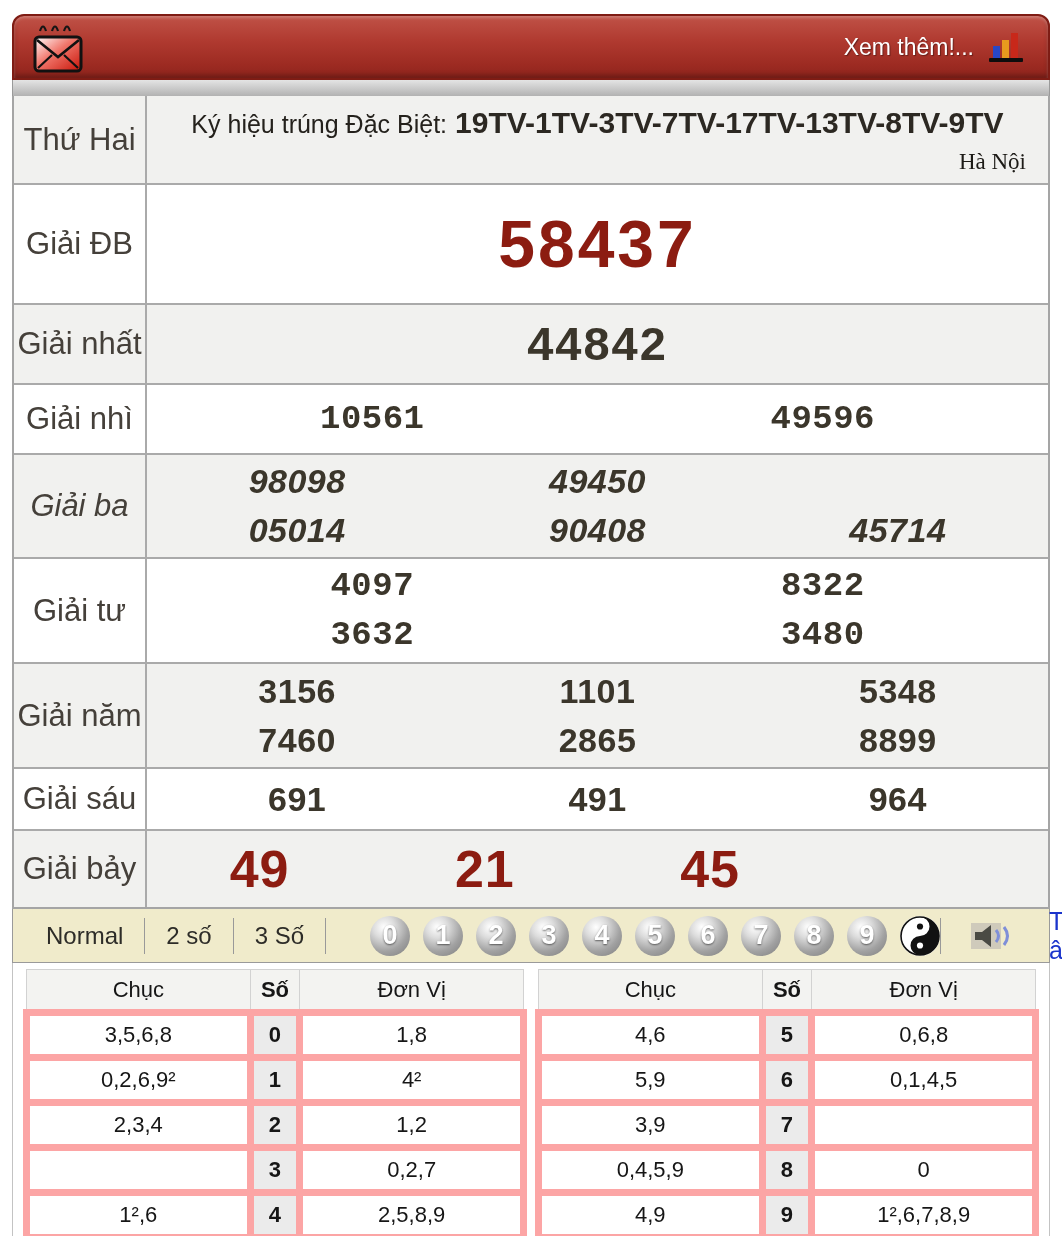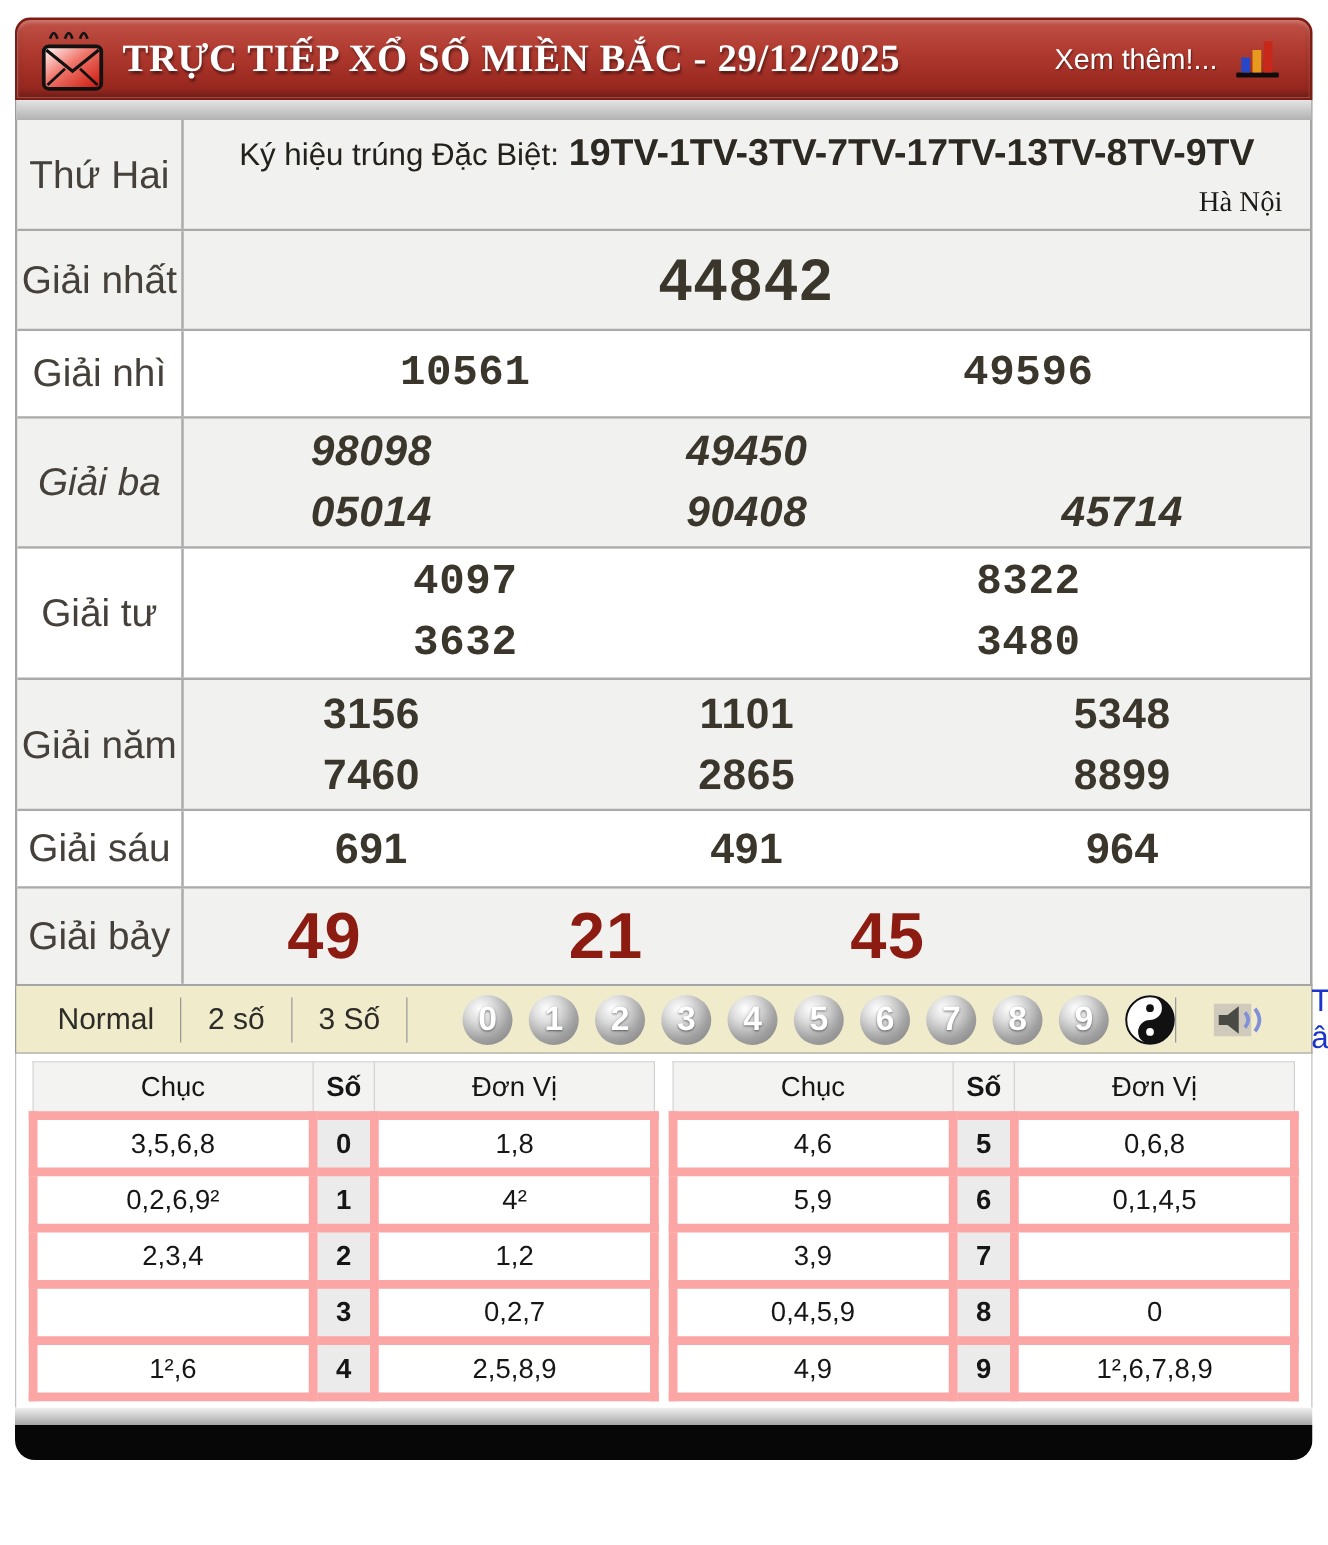--- a/index.html
+++ b/index.html
@@ -86,21 +86,20 @@
           </linearGradient>
         </defs>
         <path d="M8 12 q3 -9 6 0" stroke="#151515" stroke-width="2.2" fill="none"></path>
         <path d="M20 12 q3 -9 6 0" stroke="#151515" stroke-width="2.2" fill="none"></path>
         <path d="M32 12 q3 -9 6 0" stroke="#151515" stroke-width="2.2" fill="none"></path>
         <rect x="3" y="18" width="46" height="34" rx="4" fill="url(#env)" stroke="#111" stroke-width="3"></rect>
         <path d="M5 21 L26 38 L47 21" fill="none" stroke="#111" stroke-width="2.6"></path>
         <path d="M6 49 L20 36 M46 49 L32 36" fill="none" stroke="#111" stroke-width="2.2"></path>
       </svg>
     </span>
-    <span class="hdr-title">TRỰC TIẾP XỔ SỐ MIỀN BẮC - 29/12/2025</span>
     <span class="hdr-more">Xem thêm!...</span>
     <span class="hdr-chart">
       <svg width="36" height="32" viewBox="0 0 36 32">
         <rect x="1" y="27" width="34" height="4" rx="1" fill="#0d0d0d"></rect>
         <rect x="5" y="15" width="7" height="12" fill="#2847c6"></rect>
         <rect x="14" y="9" width="7" height="18" fill="#e89a1e"></rect>
         <rect x="23" y="2" width="7" height="25" fill="#c8281a"></rect>
       </svg>
     </span>
   </div>
@@ -111,20 +110,28 @@
     <div class="prow gray h90">
       <div class="rlabel">Thứ Hai</div>
       <div class="rbody day-body">
         <div class="sign-line">
           <span>Ký hiệu trúng Đặc Biệt:</span><span class="sign-codes">19TV-1TV-3TV-7TV-17TV-13TV-8TV-9TV</span>
         </div>
         <div class="province">Hà Nội</div>
       </div>
     </div>
 
+    <div class="prow white h120">
+      <div class="rlabel">Giải ĐB</div>
+      <div class="rbody">
+        <div class="line cols1">
+            <span class="num special">58437</span>
+          </div>
+      </div>
+    </div>
 
     <div class="prow gray h80">
       <div class="rlabel">Giải nhất</div>
       <div class="rbody">
         <div class="line cols1">
             <span class="num first">44842</span>
           </div>
       </div>
     </div>
 

